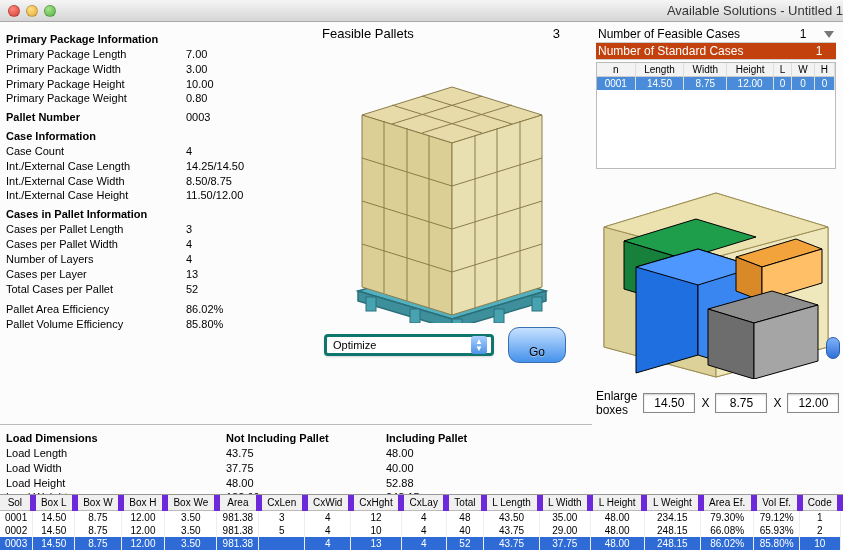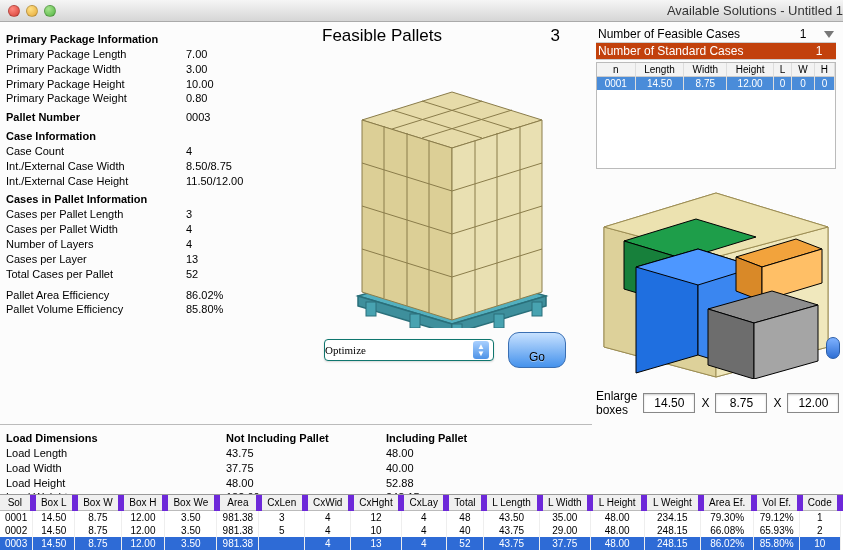--- a/index.html
+++ b/index.html
@@ -61,45 +61,44 @@
   .row2 .lbl { flex: 0 0 180px; }
   .row2 .val { }
   .center-panel {
     position: relative;
     padding: 4px 0 0 0;
   }
   .feasible-row {
     display: flex;
     justify-content: space-between;
     padding-right: 32px;
-    font-size: 17px;
+    font-size: 13px;
     margin-bottom: 2px;
   }
   .pallet-wrap {
     width: 260px;
     height: 280px;
     position: relative;
   }
   .controls-row {
     display: flex;
     align-items: center;
     gap: 14px;
     padding: 4px 2px;
   }
   .mac-select {
     display: flex;
     align-items: center;
     background: #fff;
-    border: 1px solid #0f766e;
+    border: 3px solid #0f766e;
     border-radius: 4px;
-    padding: 1px 4px 1px 0;
+    padding: 1px 4px 1px 6px;
     width: 170px;
     height: 22px;
     box-shadow: 0 1px 0 rgba(255,255,255,0.6) inset, 0 1px 2px rgba(0,0,0,0.15);
-    font-family: Liberation Serif, serif;
   }
   .mac-select .arrows {
     margin-left: auto;
     width: 16px; height: 18px;
     background: linear-gradient(#a9d0ff, #4d92e6);
     border-radius: 3px;
     color: #fff;
     font-size: 8px;
     display: flex;
     flex-direction: column;
@@ -262,20 +261,24 @@
     <div class="section-head row2">
       <span class="lbl">Pallet Number</span>
       <span class="val" style="font-weight:normal">0003</span>
     </div>
 
     <div class="section-head">Case Information</div>
     <div id="case-rows">
         <div class="row2">
           <span class="lbl">Case Count</span>
           <span class="val">4</span>
+        </div>
+        <div class="row2">
+          <span class="lbl">Int./External Case Length</span>
+          <span class="val">14.25/14.50</span>
         </div>
         <div class="row2">
           <span class="lbl">Int./External Case Width</span>
           <span class="val">8.50/8.75</span>
         </div>
         <div class="row2">
           <span class="lbl">Int./External Case Height</span>
           <span class="val">11.50/12.00</span>
         </div>
       </div>

